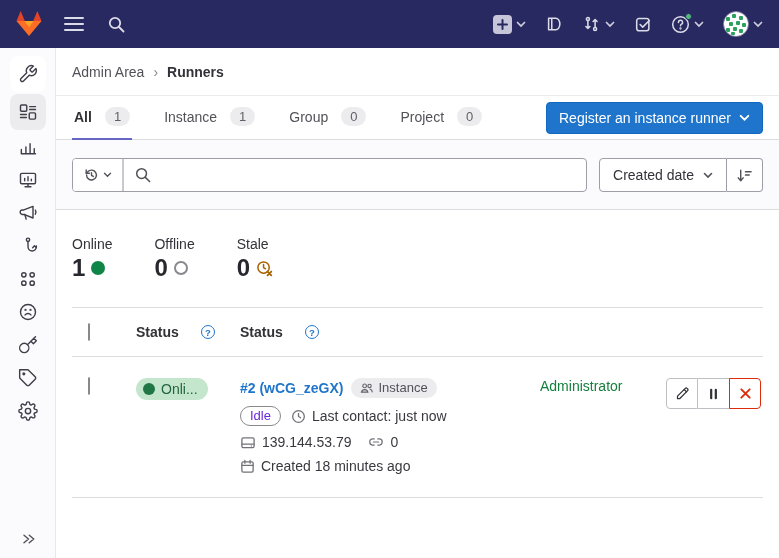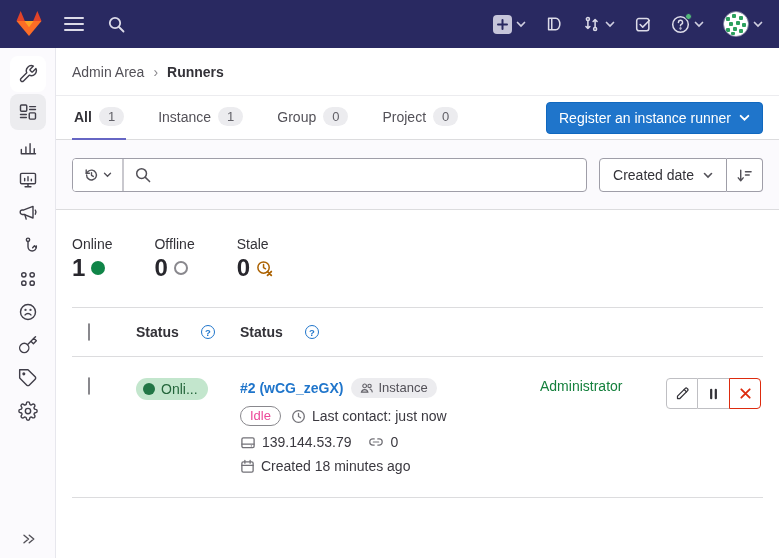--- a/index.html
+++ b/index.html
@@ -34,21 +34,21 @@
   .content { flex:1; min-width:0; }
 
   
   .crumbbar { height:48px; display:flex; align-items:center; padding:0 16px; border-bottom:1px solid #ececef; }
   .crumb-parent { color:#535158; cursor:pointer; }
   .crumb-sep { margin:0 9px; color:#89888d; }
   .crumb-current { font-weight:bold; color:#333238; }
 
   
   .tabsbar { display:flex; align-items:center; height:44px; padding:0 16px; border-bottom:1px solid #dcdcde; }
-  .tab { display:flex; align-items:center; gap:7px; height:44px; padding:0 2px; margin-right:30px; color:#535158; cursor:pointer; border-bottom:2px solid transparent; }
+  .tab { display:flex; align-items:center; gap:13px; height:44px; padding:0 2px; margin-right:30px; color:#535158; cursor:pointer; border-bottom:2px solid transparent; }
   .tab.active { color:#333238; font-weight:bold; border-bottom-color:#6666c4; }
   .count-badge { background:#ececef; color:#626168; border-radius:10px; padding:1px 9px; font-size:13px; font-weight:normal; line-height:17px; }
   .register-btn { margin-left:auto; height:32px; background:#1f75cb; color:#fff; border:1px solid #1068bf; border-radius:4px; display:flex; align-items:center; gap:8px; padding:0 12px; font-size:14px; cursor:pointer; }
 
   
   .filterbar { background:#fbfafd; border-bottom:1px solid #dcdcde; padding:18px 16px 17px; display:flex; gap:12px; }
   .search-group { flex:1; display:flex; align-items:stretch; height:34px; background:#fff; border:1px solid #9f9ea8; border-radius:4px; overflow:hidden; }
   .history-btn { width:50px; display:flex; align-items:center; justify-content:center; gap:4px; border-right:1px solid #c9c8ce; background:#fff; cursor:pointer; }
   .search-input { flex:1; border:none; outline:none; padding:0 12px; font-size:14px; font-family:inherit; color:#333238; background:transparent; }
   .search-input::placeholder { color:#626168; }
@@ -77,21 +77,21 @@
   .help-circle { width:14px; height:14px; border:1.5px solid #1f75cb; border-radius:50%; color:#1f75cb; font-size:9.5px; font-weight:bold; display:inline-flex; align-items:center; justify-content:center; cursor:pointer; flex:none; }
 
   .status-badge { display:inline-flex; align-items:center; gap:6px; background:#c3e6cd; color:#24663b; border-radius:11px; padding:2px 10px 2px 7px; font-size:14px; line-height:18px; cursor:default; }
   .status-dot { width:12px; height:12px; border-radius:50%; background:#217645; }
 
   .runner-line1 { display:flex; align-items:center; gap:8px; }
   .runner-link { color:#1f75cb; font-weight:bold; cursor:pointer; text-decoration:none; }
   .type-badge { display:inline-flex; align-items:center; gap:5px; background:#ececef; color:#535158; border-radius:10px; padding:2px 9px; font-size:13px; line-height:16px; }
   .runner-version { margin-top:4px; color:#28272d; }
   .meta-line { margin-top:8px; display:flex; align-items:center; gap:6px; color:#3a383f; }
-  .idle-badge { display:inline-flex; align-items:center; border:1px solid #89888d; border-radius:10px; padding:0 9px; font-size:13px; line-height:18px; color:#ec4899; margin-right:4px; }
+  .idle-badge { display:inline-flex; align-items:center; border:1px solid #89888d; border-radius:10px; padding:0 9px; font-size:13px; line-height:18px; color:#6d28d9; margin-right:4px; }
   .meta-num { margin-left:2px; }
   .jobs-group { display:flex; align-items:center; gap:5px; margin-left:10px; }
 
   .owner-cell { color:#15803d; }
 
   .actions-cell { display:flex; justify-content:flex-end; padding-right:2px; }
   .btn-group { display:flex; }
   .icon-btn { width:32px; height:31px; background:#fff; border:1px solid #bfbfc3; display:flex; align-items:center; justify-content:center; cursor:pointer; }
   .icon-btn.edit { border-radius:4px 0 0 4px; }
   .icon-btn.pause { border-left:none; }

